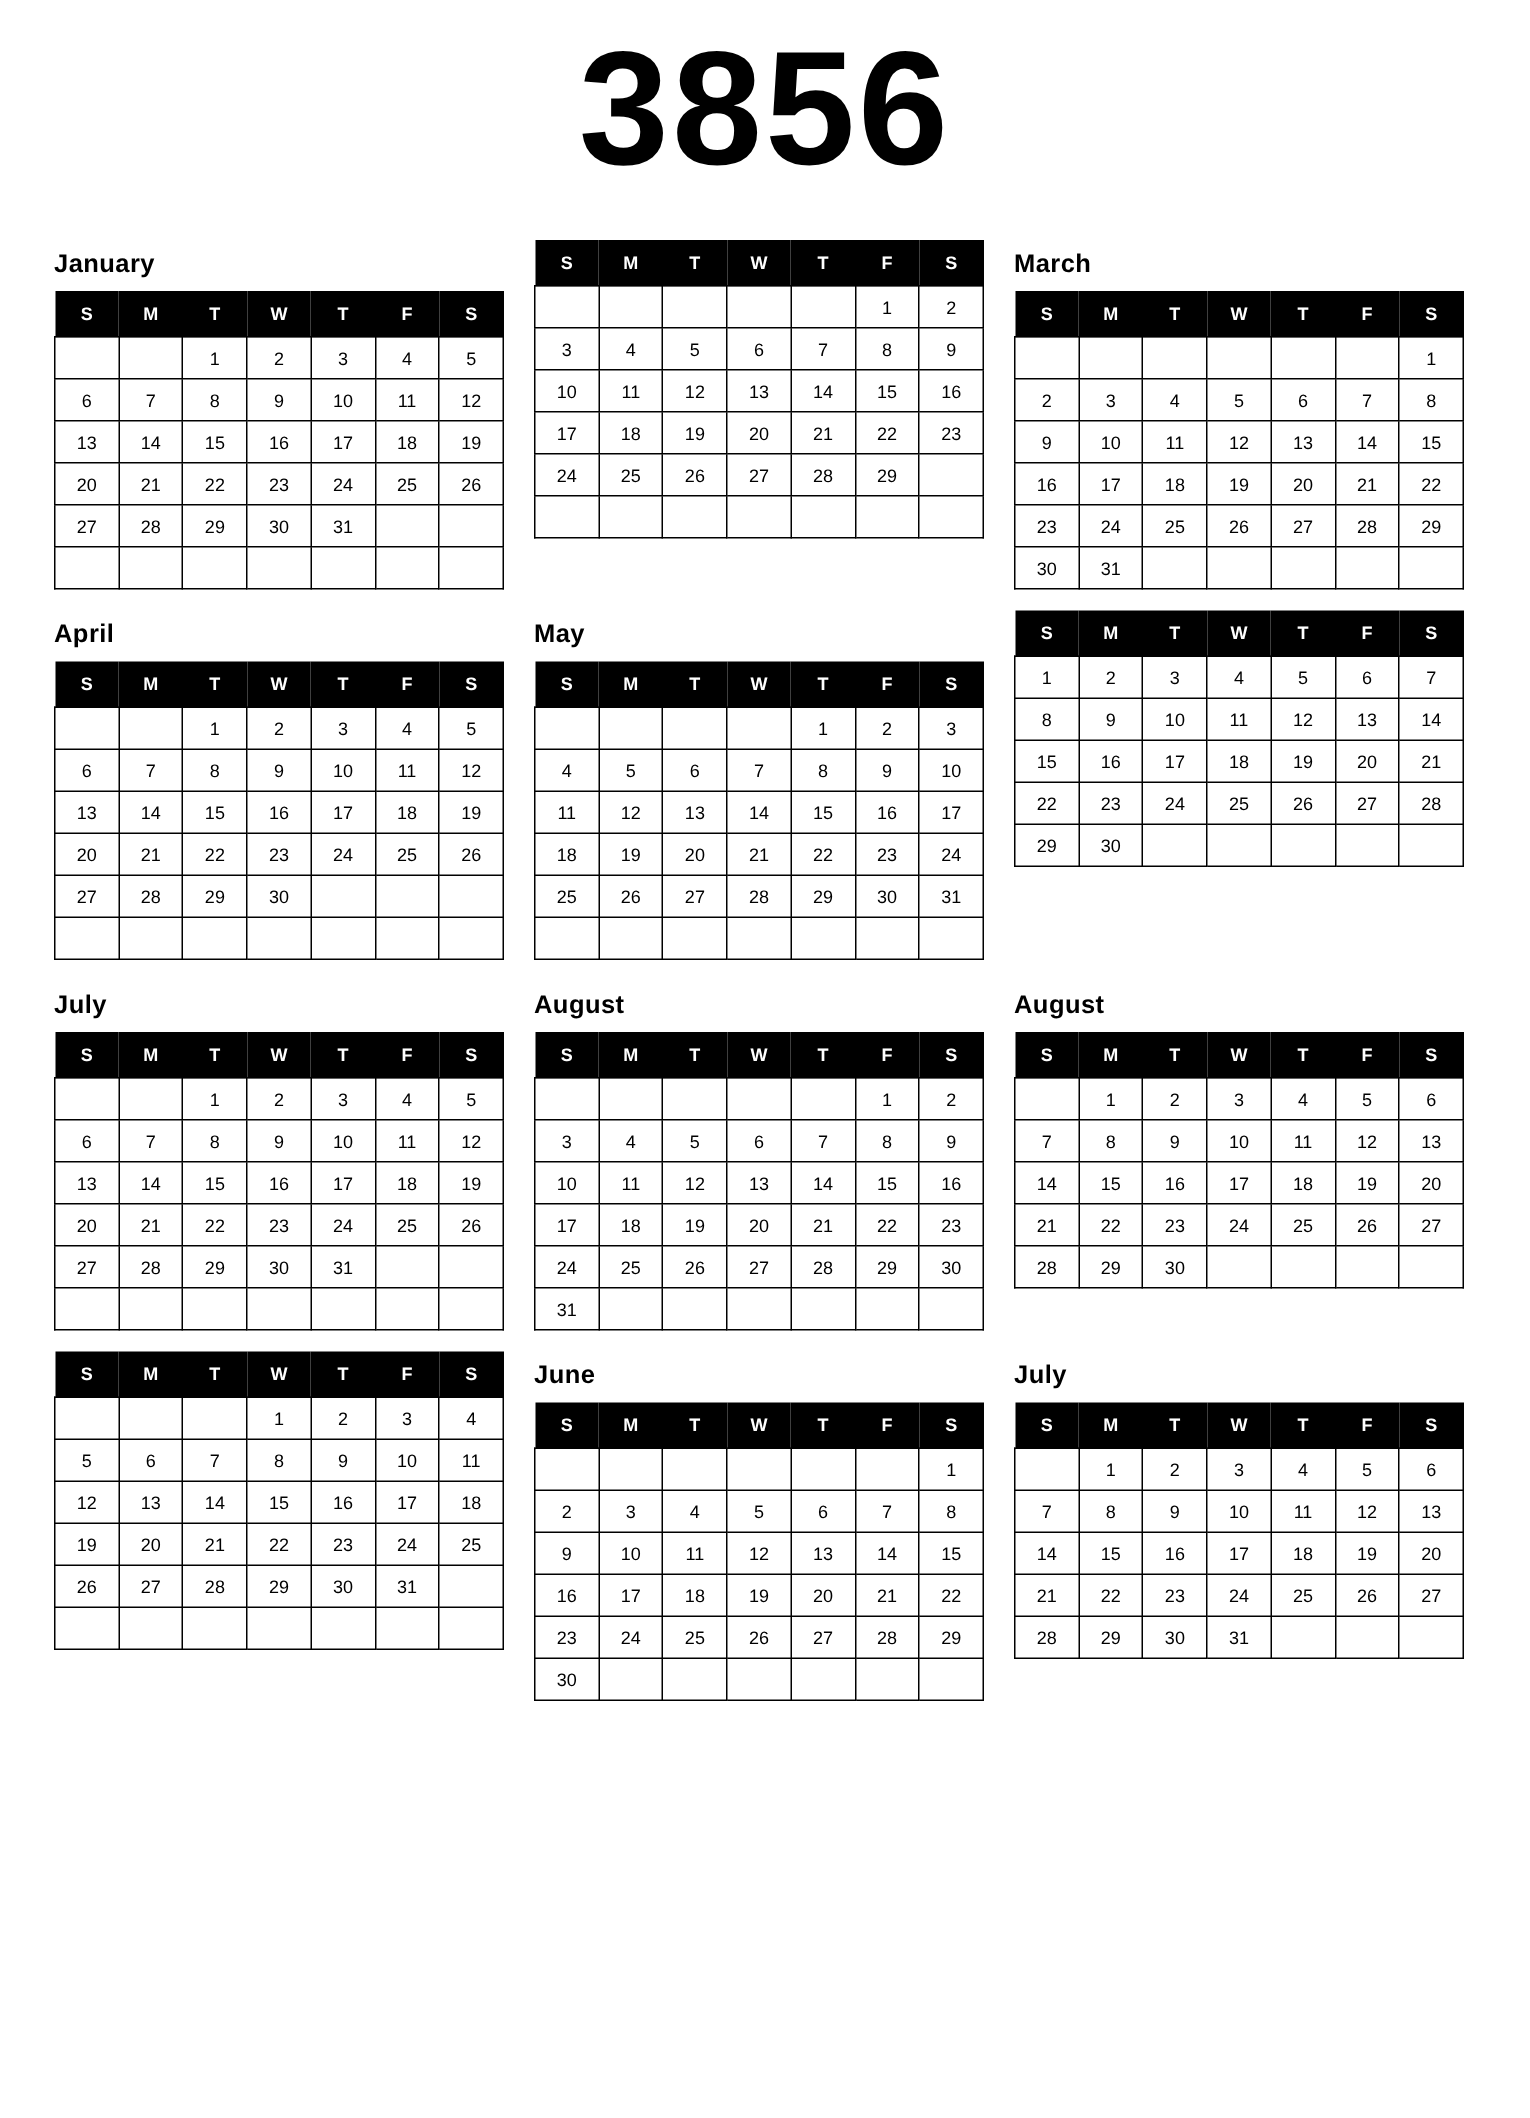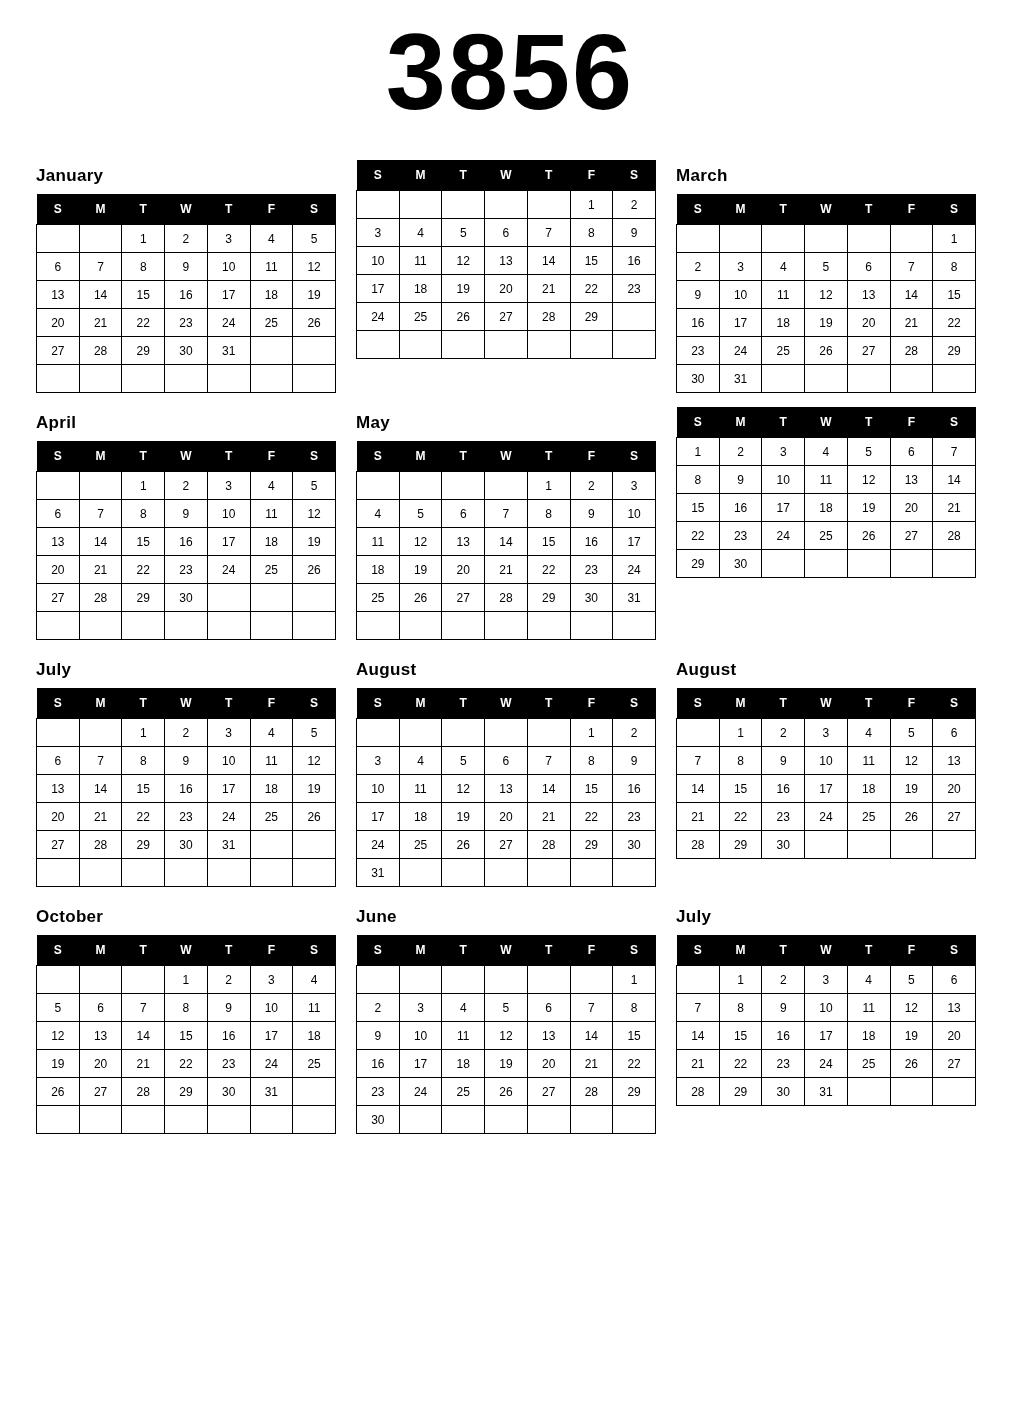--- a/index.html
+++ b/index.html
@@ -704,21 +704,20 @@
               <td>30</td>
               <td class="empty"></td>
               <td class="empty"></td>
               <td class="empty"></td>
               <td class="empty"></td>
             </tr>
           </tbody>
         </table>
       </div>
       <div class="month">
-        <div class="month-name">October</div>
         <table class="month-table">
           <thead>
             <tr>
               <th>S</th>
               <th>M</th>
               <th>T</th>
               <th>W</th>
               <th>T</th>
               <th>F</th>
               <th>S</th>

